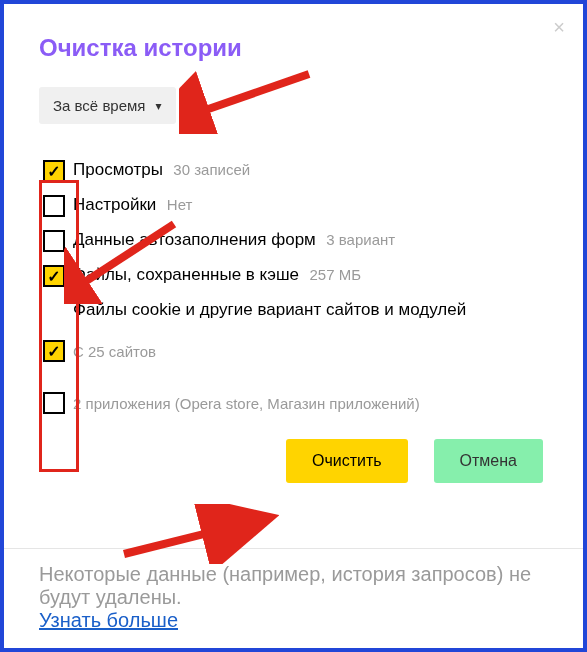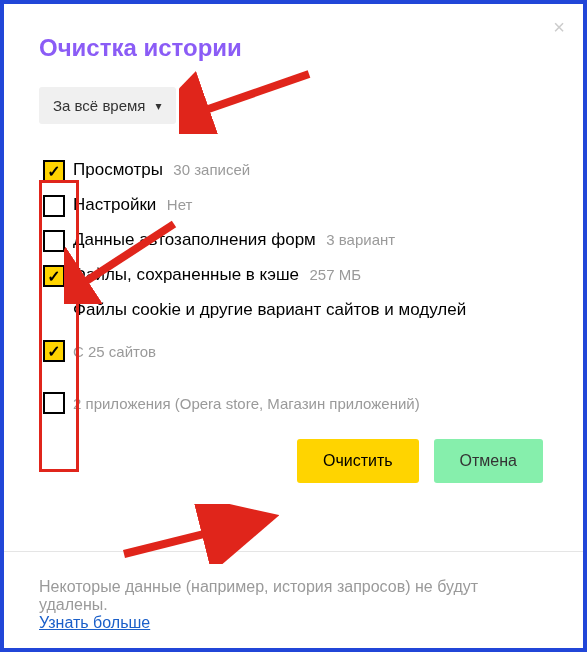--- a/index.html
+++ b/index.html
@@ -118,43 +118,43 @@
       font-size: 15px;
       color: #9a9a9a;
       margin-top: 20px;
     }
     .inline-wrap {
       display: inline;
     }
     .buttons-row {
       display: flex;
       justify-content: flex-end;
-      gap: 15px;
+      gap: 26px;
       margin-top: 25px;
       padding-right: 5px;
     }
     .btn {
       padding: 13px 26px;
       font-size: 16px;
       border: none;
       border-radius: 3px;
       cursor: pointer;
     }
     .btn-primary {
       background: #ffd400;
       color: #000;
     }
     .btn-secondary {
       background: #86efac;
       color: #333;
     }
     .footer {
       border-top: 1px solid #e5e5e5;
-      padding: 26px 35px 16px 35px;
-      font-size: 16px;
+      padding: 14px 35px 16px 35px;
+      font-size: 20px;
       color: #9a9a9a;
       margin-top: auto;
     }
     .footer-link {
       color: #1a5fc9;
       text-decoration: underline;
       cursor: pointer;
     }
     
     .arrow {

